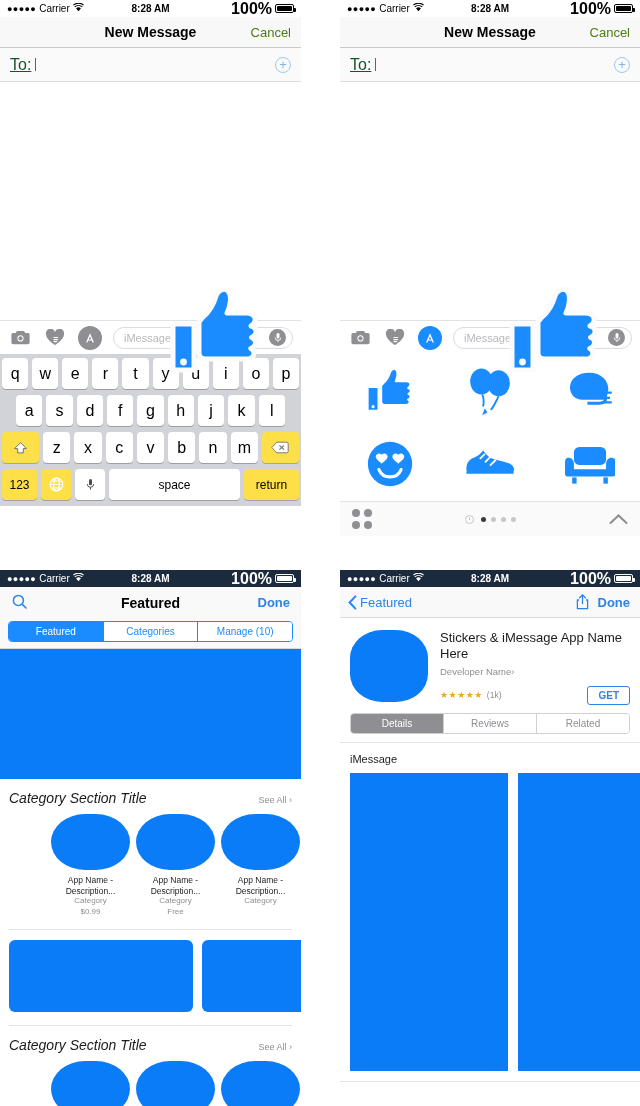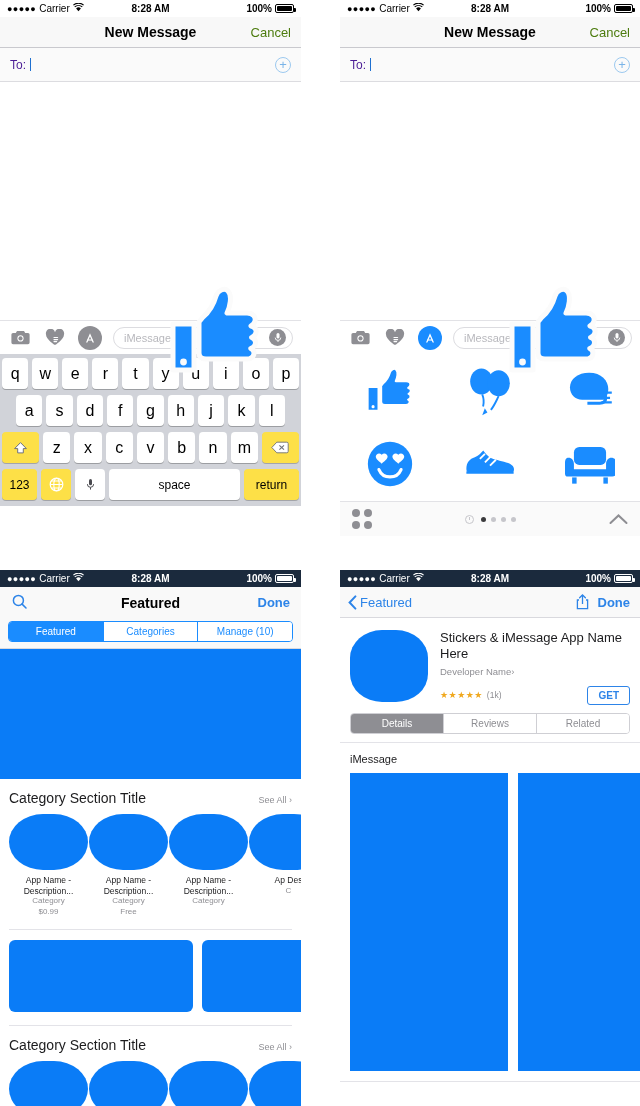--- a/index.html
+++ b/index.html
@@ -14,34 +14,34 @@
 
   
   .statusbar { height:17px; display:flex; align-items:center; padding:0 7px;
                font-size:10px; font-weight:bold; color:#000; background:#fff; position:relative; }
   .sb-dark { background:#1b2a3d; color:#fff; }
   .sb-left { display:flex; align-items:center; gap:3px; }
   .sb-dots { letter-spacing:0.4px; font-size:9px; }
   .sb-carrier { font-size:10px; font-weight:normal; }
   .sb-wifi { font-size:9px; }
   .sb-center { position:absolute; left:0; right:0; text-align:center; font-size:10px; font-weight:bold; pointer-events:none; }
-  .sb-right { margin-left:auto; display:flex; align-items:center; gap:3px; font-size:10px; z-index:2; }
+  .sb-right { margin-left:auto; display:flex; align-items:center; gap:3px; font-size:16px; z-index:2; }
   .batt { width:19px; height:9px; border:1px solid currentColor; border-radius:2px; position:relative; padding:1px; }
   .batt::after { content:""; position:absolute; right:-3px; top:2.5px; width:2px; height:4px; background:currentColor; border-radius:0 1px 1px 0; }
   .batt i { display:block; width:100%; height:100%; background:currentColor; border-radius:1px; }
 
   
   .navbar { height:31px; background:#f8f8f8; display:flex; align-items:center;
             justify-content:center; position:relative; border-bottom:1px solid #c9c9ce; }
   .nav-title { font-size:14px; font-weight:bold; color:#000; }
   .nav-right { position:absolute; right:10px; font-size:13px; color:#4d7c0f; }
 
   .to-row { height:34px; display:flex; align-items:center; padding:0 10px;
             background:#fafafa; border-bottom:1px solid #dcdce0; position:relative; }
-  .to-label { font-size:12px; color:#4c1d95; }
+  .to-label { font-size:16px; color:#14532d;text-decoration:underline; }
   .caret { width:1px; height:13px; background:#1f70d0; margin-left:4px; }
   .plus-btn { position:absolute; right:10px; width:16px; height:16px; border-radius:50%;
               border:1px solid #9cc9ef; color:#7ab4e8; font-size:13px; line-height:14px; text-align:center; }
 
   .msg-canvas { background:#fff; position:relative; }
 
   
   .thumb-wrap { position:absolute; }
   .thumb-wrap svg { display:block; }
 
@@ -100,23 +100,23 @@
   .segwrap { padding:3px 8px 6px; background:#f9f9f9; border-bottom:1px solid #d9d9de; }
   .segmented { display:flex; border:1px solid #1a8cff; border-radius:4px; overflow:hidden; height:21px; }
   .seg { flex:1; display:flex; align-items:center; justify-content:center;
          font-size:10px; color:#1a8cff; background:#fff; border-right:1px solid #1a8cff; }
   .seg:last-child { border-right:none; }
   .seg.active { background:#1a8cff; color:#fff; }
 
   .store-scroll { background:#fff; }
   .hero { height:130px; background:#0a7cf7; }
   .sec-head { display:flex; align-items:baseline; padding:11px 9px 8px; }
-  .sec-title { font-size:14px; color:#1c1c1e; }
+  .sec-title { font-size:14px; color:#1c1c1e;font-style:italic; }
   .see-all { margin-left:auto; font-size:9px; color:#8e8e93; }
-  .tile-row { display:flex; gap:1px; padding:0 9px 10px; }
+  .tile-row { display:flex; gap:6px; padding:0 9px 10px;margin-left:42px; }
   .tile { flex:0 0 79px; }
   .tile-img { width:79px; height:56px; background:#0a7cf7; border-radius:34px/28px; }
   .tile-name { font-size:8.5px; color:#1c1c1e; text-align:center; line-height:1.25; margin-top:5px; }
   .tile-cat { font-size:8px; color:#8e8e93; text-align:center; line-height:1.3; }
   .tile-price { font-size:8px; color:#8e8e93; text-align:center; line-height:1.3; }
   .divider { height:1px; background:#e3e3e8; margin:2px 9px 0; }
   .banner-row { display:flex; gap:9px; padding:10px 9px 11px; }
   .banner { flex:0 0 184px; height:72px; background:#0a7cf7; border-radius:6px; }
   .banner.cut { flex:0 0 110px; }
 

